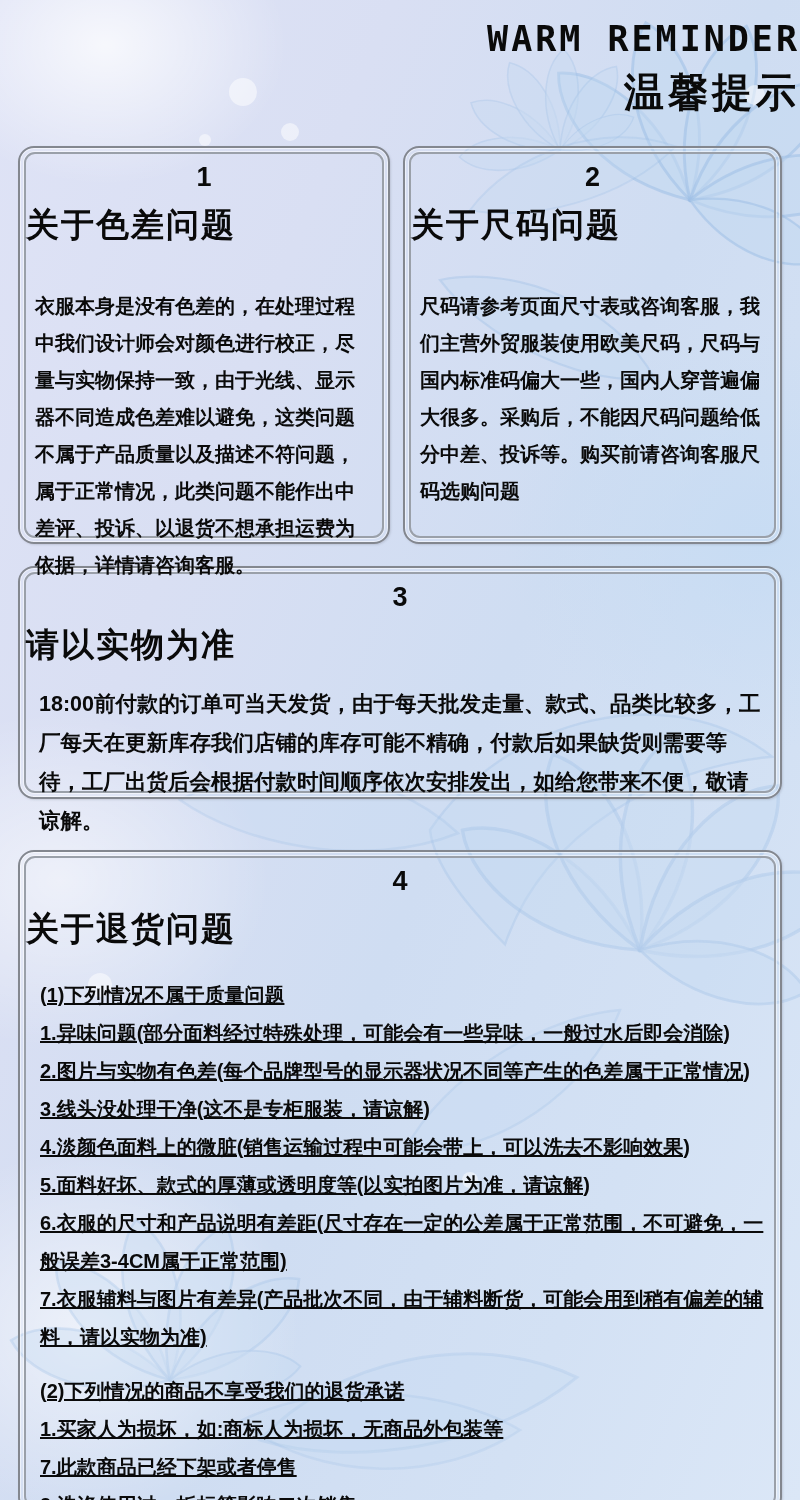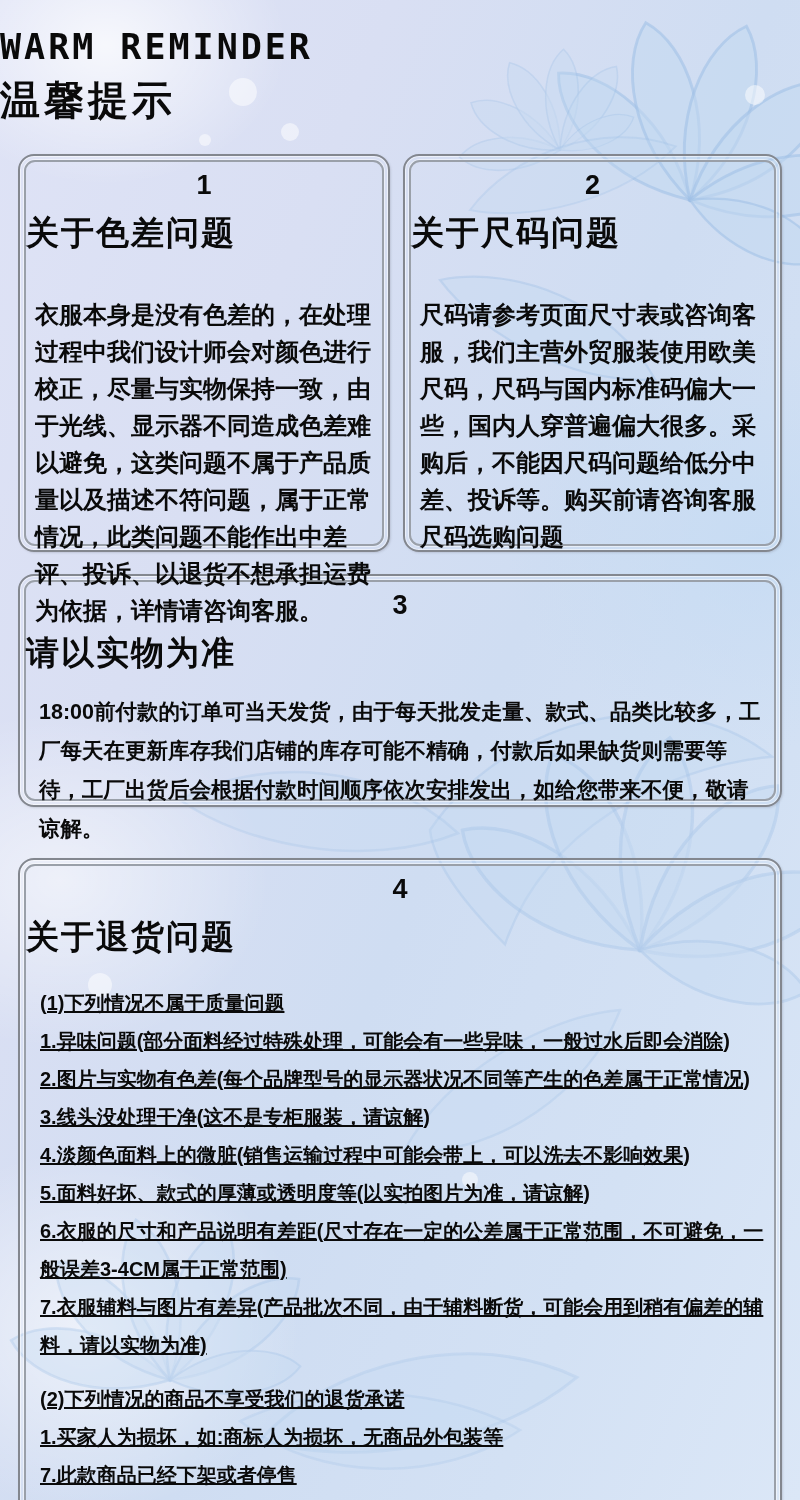--- a/index.html
+++ b/index.html
@@ -13,21 +13,21 @@
     background:
       radial-gradient(260px 200px at 105px 45px, rgba(255,255,255,.75), rgba(255,255,255,0) 70%),
       radial-gradient(300px 240px at 60px 880px, rgba(255,255,255,.55), rgba(255,255,255,0) 70%),
       radial-gradient(300px 260px at 90px 1330px, rgba(255,255,255,.6), rgba(255,255,255,0) 70%),
       radial-gradient(340px 280px at 760px 540px, rgba(197,219,243,.8), rgba(197,219,243,0) 75%),
       linear-gradient(112deg,#dfe3f6 0%,#d9dff3 28%,#cfddf2 55%,#d3e1f4 78%,#dbe7f7 100%);
   }
   .flowers{position:absolute;inset:0;z-index:1;pointer-events:none;}
   .content{position:absolute;inset:0;z-index:2;}
 
-  .hdr{text-align:left;padding-top:30px;}
+  .hdr{text-align:right;padding-top:22px;}
   .hdr .en{
     font-family:"DejaVu Sans Mono","Liberation Mono",monospace;
     font-size:35px;font-weight:bold;letter-spacing:3px;line-height:1.0;
   }
   .hdr .zh{font-size:40px;font-weight:bold;margin-top:8px;letter-spacing:4px;}
 
   .frame{
     border:2px solid #83878f;border-radius:16px;
     box-shadow:0 0 0 1px rgba(255,255,255,.55) inset, 1px 1px 2px rgba(120,125,140,.25);
     background:transparent;
@@ -38,21 +38,21 @@
     box-shadow:0 0 0 1px rgba(255,255,255,.5);
   }
   .num{text-align:center;font-size:27px;font-weight:bold;padding-top:9px;line-height:1.1;}
   .btitle{text-align:left;font-size:33px;font-weight:bold;margin-top:10px;letter-spacing:2px;}
 
   .row{display:flex;gap:13px;margin:26px 18px 0 18px;}
   .box-s{height:394px;}
   .box-s1{width:372px;}
   .box-s2{width:379px;}
   .box-s .body{
-    font-size:24px;font-weight:bold;line-height:37px;
+    font-size:20px;font-weight:bold;line-height:37px;
     margin-top:40px;padding:0 8px 0 9px;text-align:left;
   }
 
   .box-w{margin:0 18px;}
   .box3{height:229px;margin-top:22px;}
   .box3 .body{
     font-size:21.5px;font-weight:bold;line-height:39px;
     margin-top:17px;padding:0 11px 0 13px;
   }
   .box4{height:659px;margin-top:51px;}

